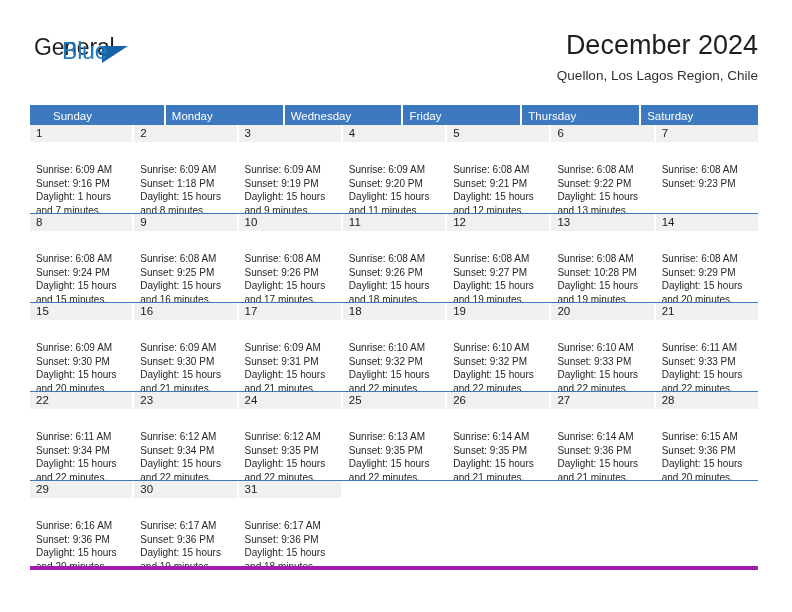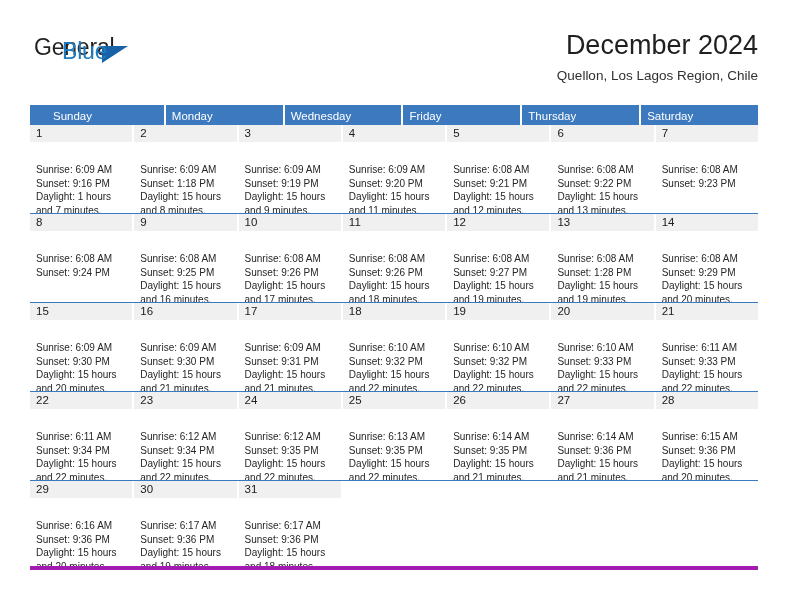--- a/index.html
+++ b/index.html
@@ -233,20 +233,21 @@
               <div>Sunset: 9:23 PM</div>
             </div>
           </div>
         </div>
         <div class="week">
           <div class="day">
             <div class="day-num">8</div>
             <div class="day-info">
               <div>Sunrise: 6:08 AM</div>
               <div>Sunset: 9:24 PM</div>
+              <div class="wrap">Daylight: 15 hours and 15 minutes.</div>
             </div>
           </div>
           <div class="day">
             <div class="day-num">9</div>
             <div class="day-info">
               <div>Sunrise: 6:08 AM</div>
               <div>Sunset: 9:25 PM</div>
               <div class="wrap">Daylight: 15 hours and 16 minutes.</div>
             </div>
           </div>
@@ -271,21 +272,21 @@
             <div class="day-info">
               <div>Sunrise: 6:08 AM</div>
               <div>Sunset: 9:27 PM</div>
               <div class="wrap">Daylight: 15 hours and 19 minutes.</div>
             </div>
           </div>
           <div class="day">
             <div class="day-num">13</div>
             <div class="day-info">
               <div>Sunrise: 6:08 AM</div>
-              <div>Sunset: 1:28 PM</div>
+              <div>Sunset: 10:28 PM</div>
               <div class="wrap">Daylight: 15 hours and 19 minutes.</div>
             </div>
           </div>
           <div class="day">
             <div class="day-num">14</div>
             <div class="day-info">
               <div>Sunrise: 6:08 AM</div>
               <div>Sunset: 9:29 PM</div>
               <div class="wrap">Daylight: 15 hours and 20 minutes.</div>
             </div>

